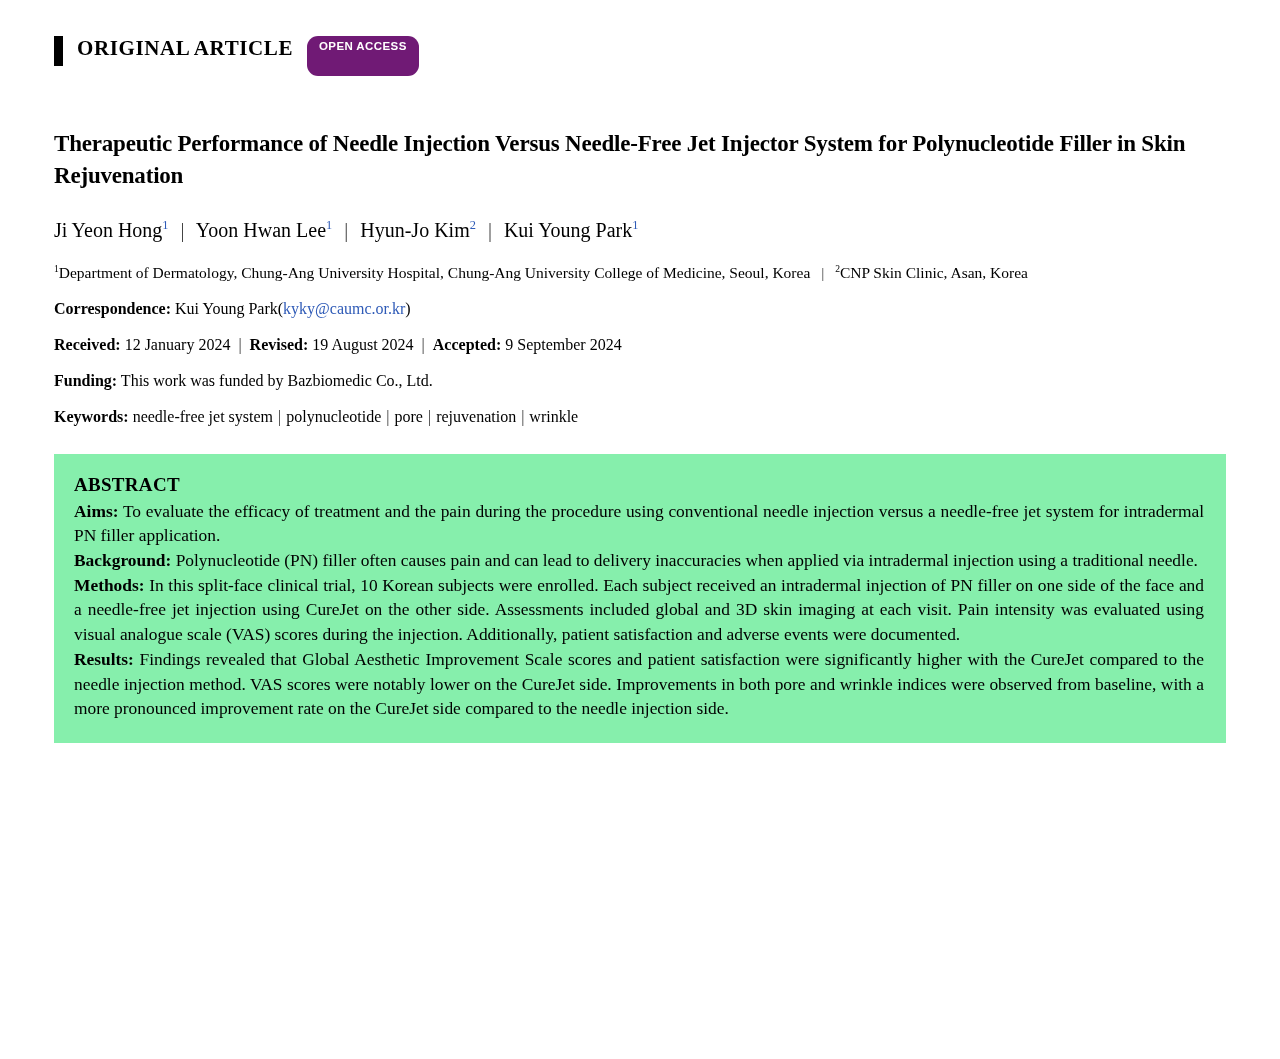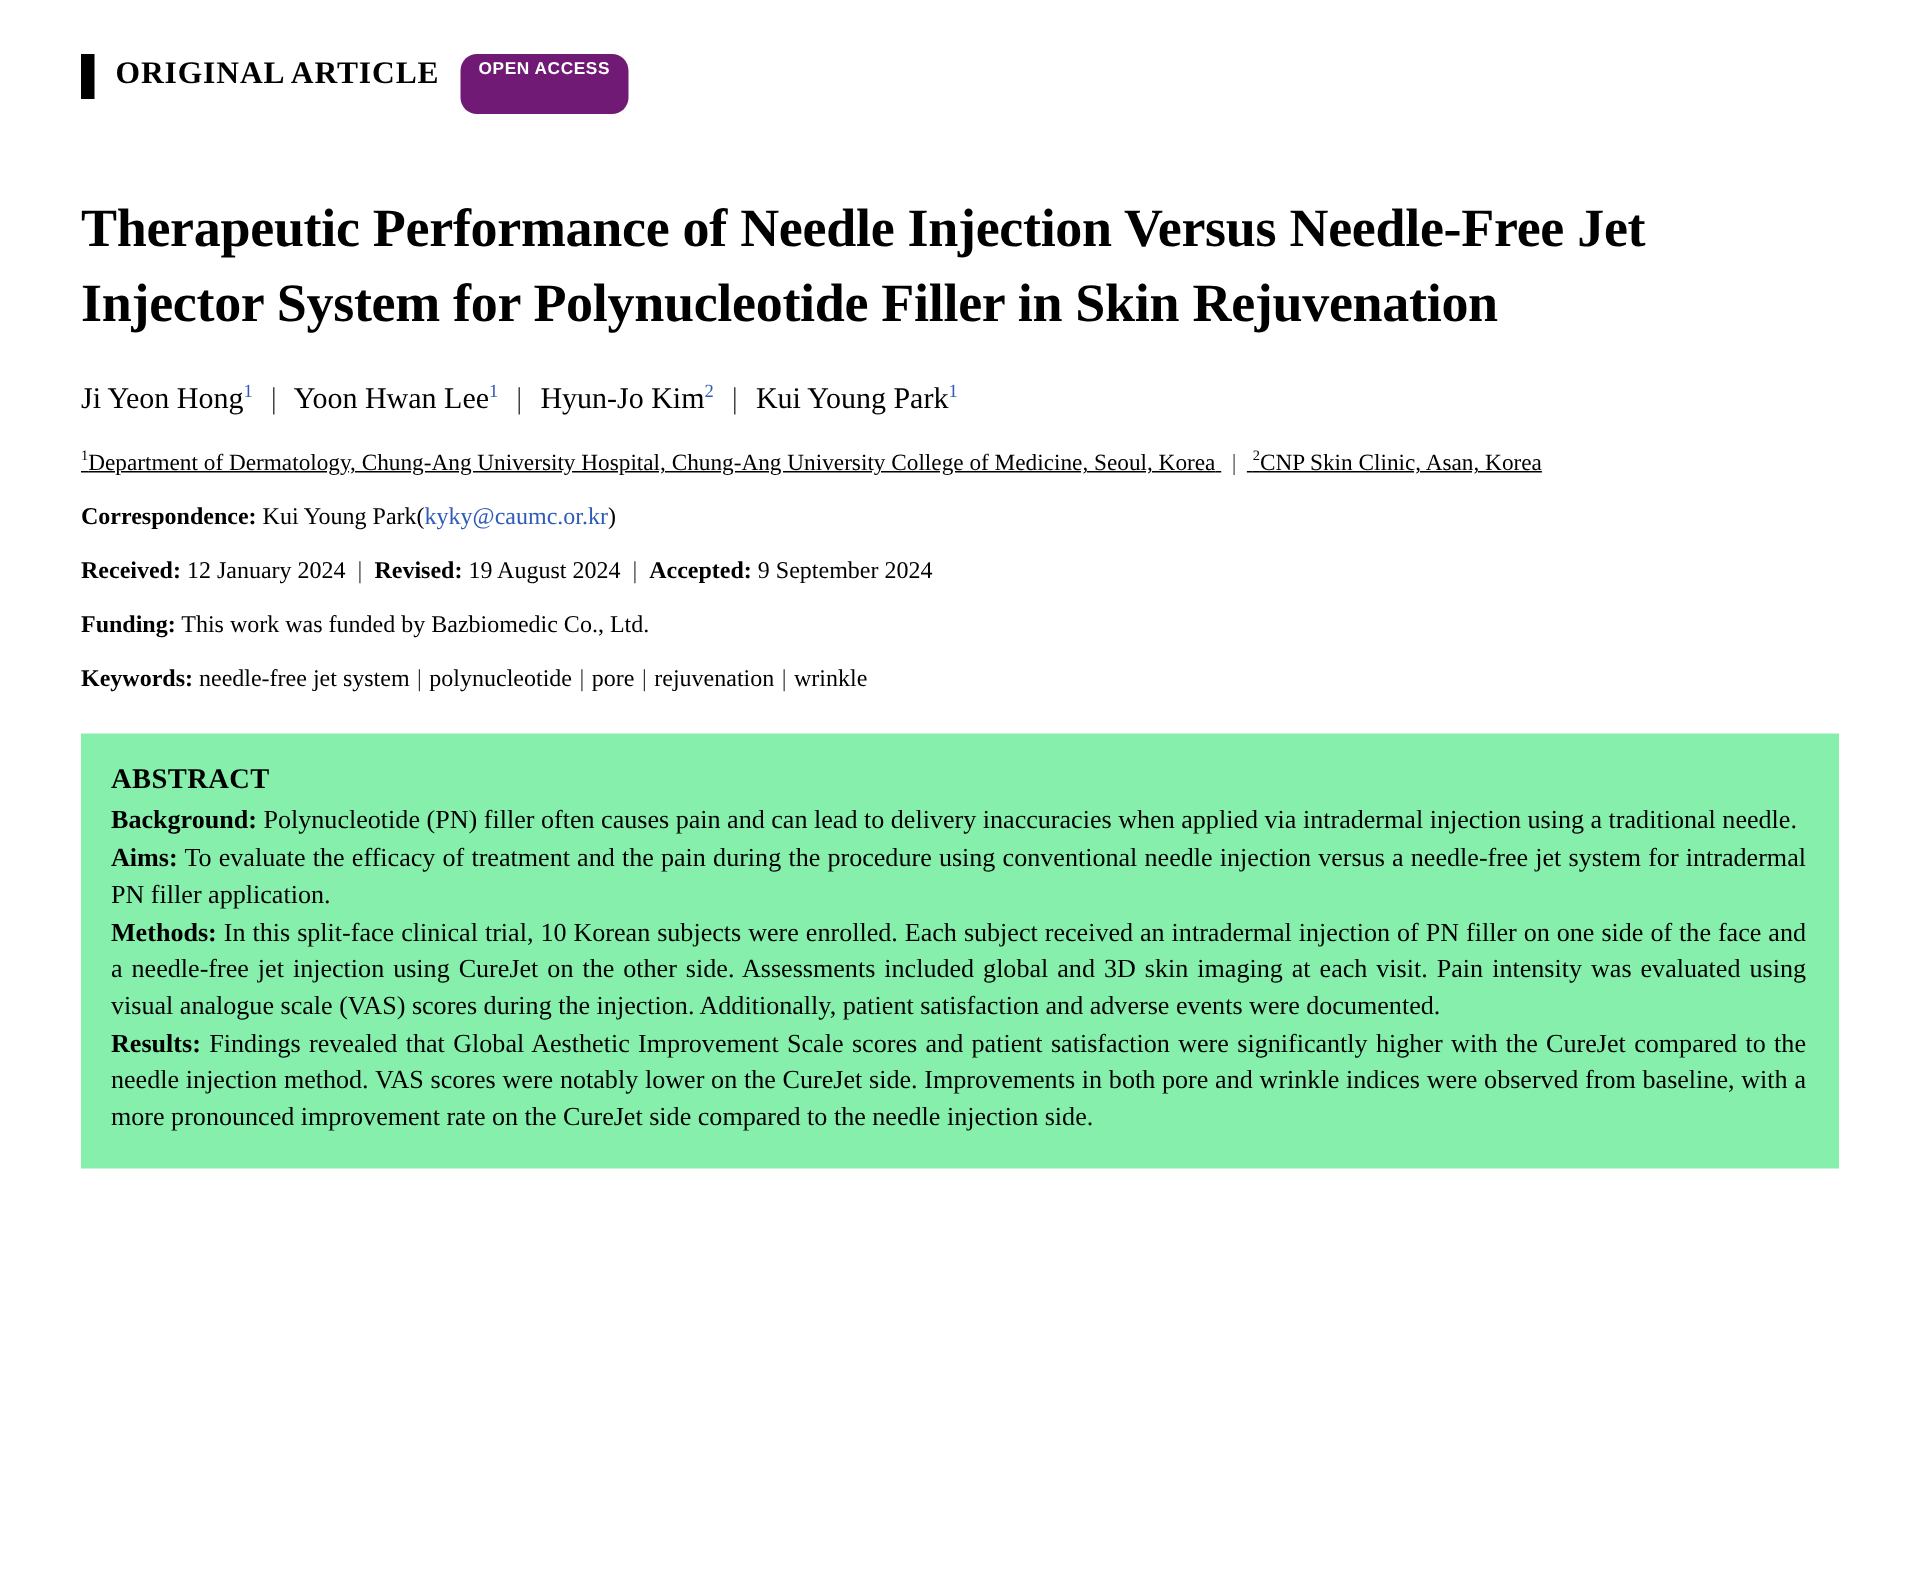--- a/index.html
+++ b/index.html
@@ -51,21 +51,21 @@
     padding: 5px 12px 5px 12px;
     border-radius: 11px;
     display: inline-block;
     line-height: 1;
   }
 
   
   .title {
     font-family: "Liberation Serif", serif;
     font-weight: bold;
-    font-size: 36px;
+    font-size: 23px;
     line-height: 1.38;
     margin-top: 52px;
     letter-spacing: -0.2px;
   }
 
   
   .authors {
     margin-top: 26px;
     font-size: 20px;
     line-height: 1.3;
@@ -78,21 +78,20 @@
     font-size: 0.62em;
     vertical-align: super;
     line-height: 0;
   }
   .authors sup { color: #2f5bb7; }
 
   .affiliations {
     margin-top: 20px;
     font-size: 15.5px;
     line-height: 1.35;
-    text-decoration: underline;
   }
   .affiliations .sep { padding: 0 7px; color: #444; }
 
   .meta-line {
     margin-top: 15px;
     font-size: 16px;
     line-height: 1.3;
   }
   .meta-line b { font-weight: bold; }
   .meta-line .divider { padding: 0 8px; color: #333; }
@@ -172,28 +171,28 @@
 
   <div class="meta-line">
     <b>Keywords:</b>
     <span>needle-free jet system</span><span class="kw-sep">|</span><span>polynucleotide</span><span class="kw-sep">|</span><span>pore</span><span class="kw-sep">|</span><span>rejuvenation</span><span class="kw-sep">|</span><span>wrinkle</span>
   </div>
 
   <div class="abstract">
     <div class="abstract-title">ABSTRACT</div>
 
     <p class="abs-para">
+      <b>Aims:</b>
+      <span>To evaluate the efficacy of treatment and the pain during the procedure using conventional needle injection versus a needle-free jet system for intradermal PN filler application.</span>
+    </p>
+    <p class="abs-para">
       <b>Background:</b>
       <span>Polynucleotide (PN) filler often causes pain and can lead to delivery inaccuracies when applied via intradermal injection using a traditional needle.</span>
     </p>
     <p class="abs-para">
-      <b>Aims:</b>
-      <span>To evaluate the efficacy of treatment and the pain during the procedure using conventional needle injection versus a needle-free jet system for intradermal PN filler application.</span>
-    </p>
-    <p class="abs-para">
       <b>Methods:</b>
       <span>In this split-face clinical trial, 10 Korean subjects were enrolled. Each subject received an intradermal injection of PN filler on one side of the face and a needle-free jet injection using CureJet on the other side. Assessments included global and 3D skin imaging at each visit. Pain intensity was evaluated using visual analogue scale (VAS) scores during the injection. Additionally, patient satisfaction and adverse events were documented.</span>
     </p>
     <p class="abs-para">
       <b>Results:</b>
       <span>Findings revealed that Global Aesthetic Improvement Scale scores and patient satisfaction were significantly higher with the CureJet compared to the needle injection method. VAS scores were notably lower on the CureJet side. Improvements in both pore and wrinkle indices were observed from baseline, with a more pronounced improvement rate on the CureJet side compared to the needle injection side.</span>
     </p>
   </div>
 
 </div>

